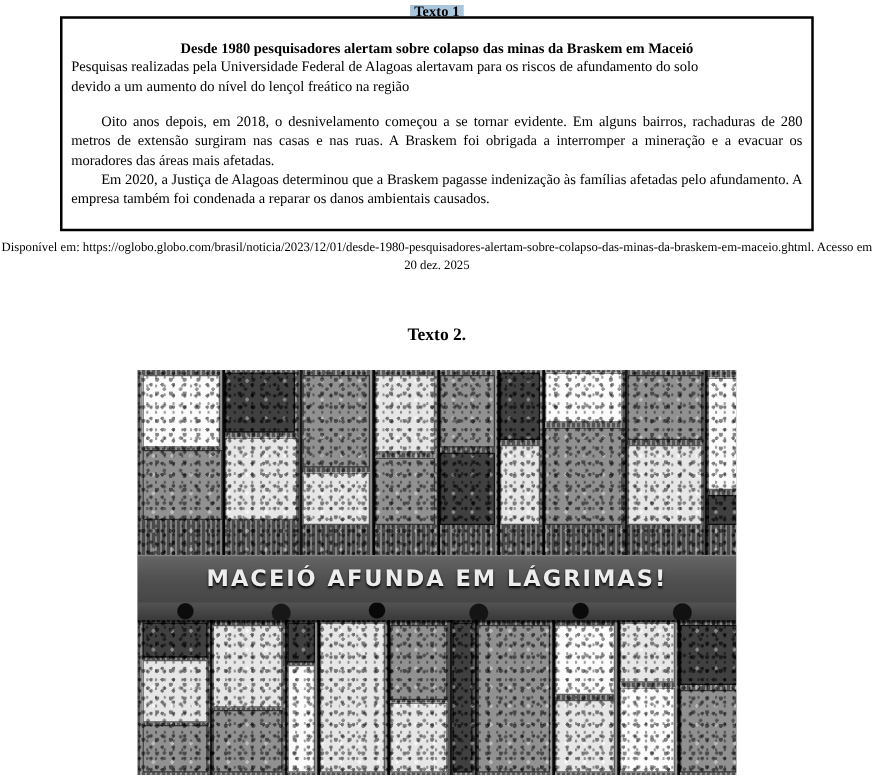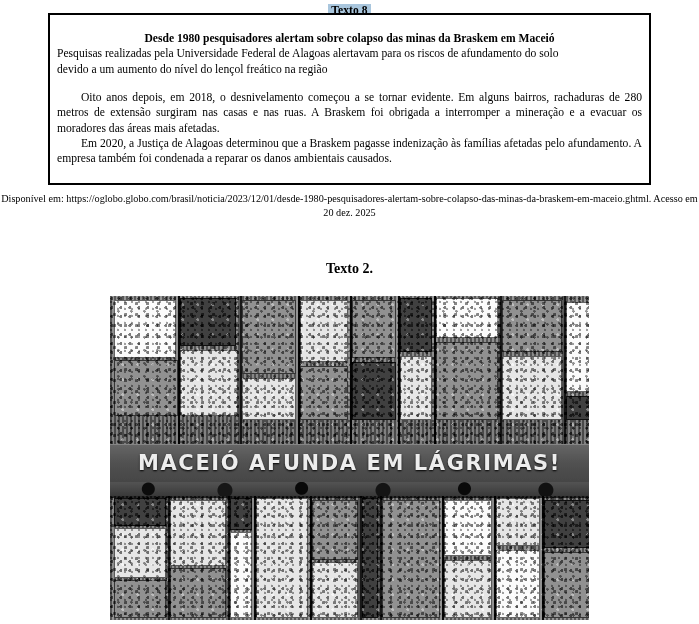--- a/index.html
+++ b/index.html
@@ -165,21 +165,21 @@
     left: 0;
     right: 0;
     top: 152px;
     height: 30px;
     display: flex;
     align-items: center;
     justify-content: center;
     color: #bef264;
     font-family: "DejaVu Sans", "Liberation Sans", sans-serif;
     font-weight: bold;
-    font-size: 21px;
+    font-size: 18px;
     letter-spacing: 1.6px;
     white-space: nowrap;
     text-shadow: 0 1px 2px rgba(0,0,0,0.75);
   }
 
   
   .hedge {
     position: absolute;
     left: 0; right: 0;
     top: 186px;
@@ -203,21 +203,21 @@
   .hline {
     position: absolute;
     height: 2px;
     background: rgba(0,0,0,0.6);
   }
 </style>
 </head>
 <body>
 
 <div class="label-row">
-  <span class="texto1-label">Texto 8</span>
+  <span class="texto1-label">Texto 1</span>
 </div>
 
 <div class="text-box">
   <p class="headline">Desde 1980 pesquisadores alertam sobre colapso das minas da Braskem em Maceió</p>
   <p class="subhead">Pesquisas realizadas pela Universidade Federal de Alagoas alertavam para os riscos de afundamento do solo</p>
   <p class="subhead">devido a um aumento do nível do lençol freático na região</p>
 
   <div class="spacer"></div>
 
   <p class="body-par">Oito anos depois, em 2018, o desnivelamento começou a se tornar evidente. Em alguns bairros, rachaduras de 280 metros de extensão surgiram nas casas e nas ruas. A Braskem foi obrigada a interromper a mineração e a evacuar os moradores das áreas mais afetadas.</p>

